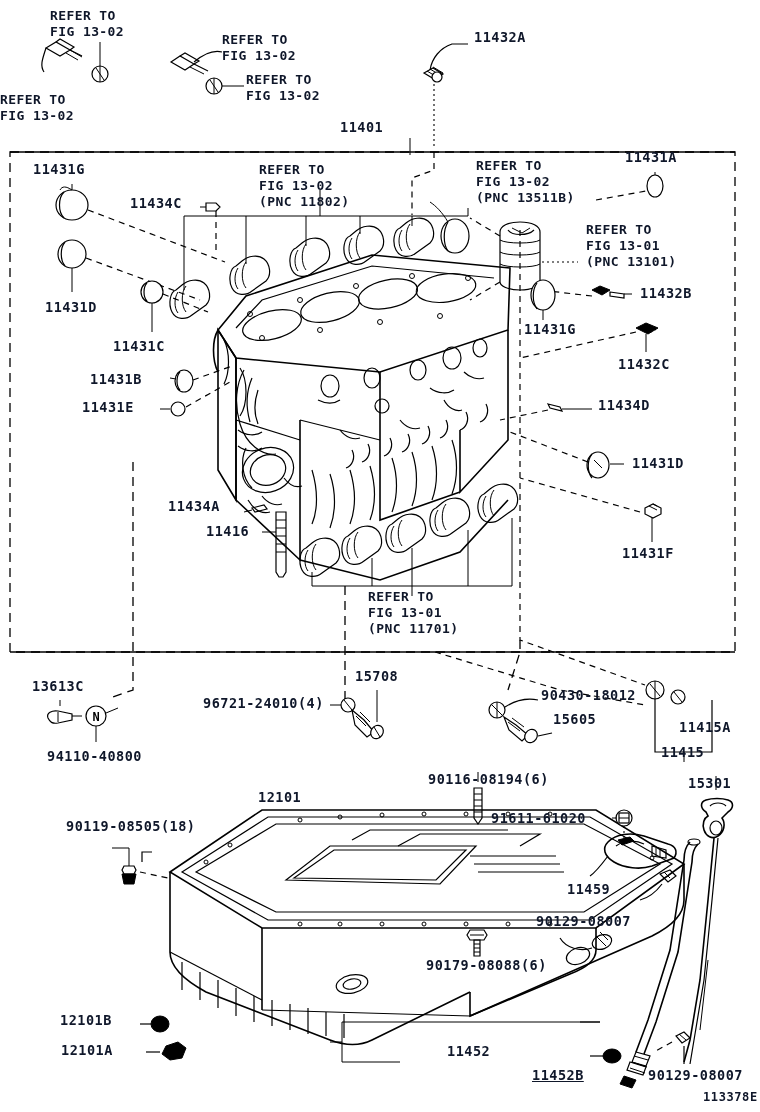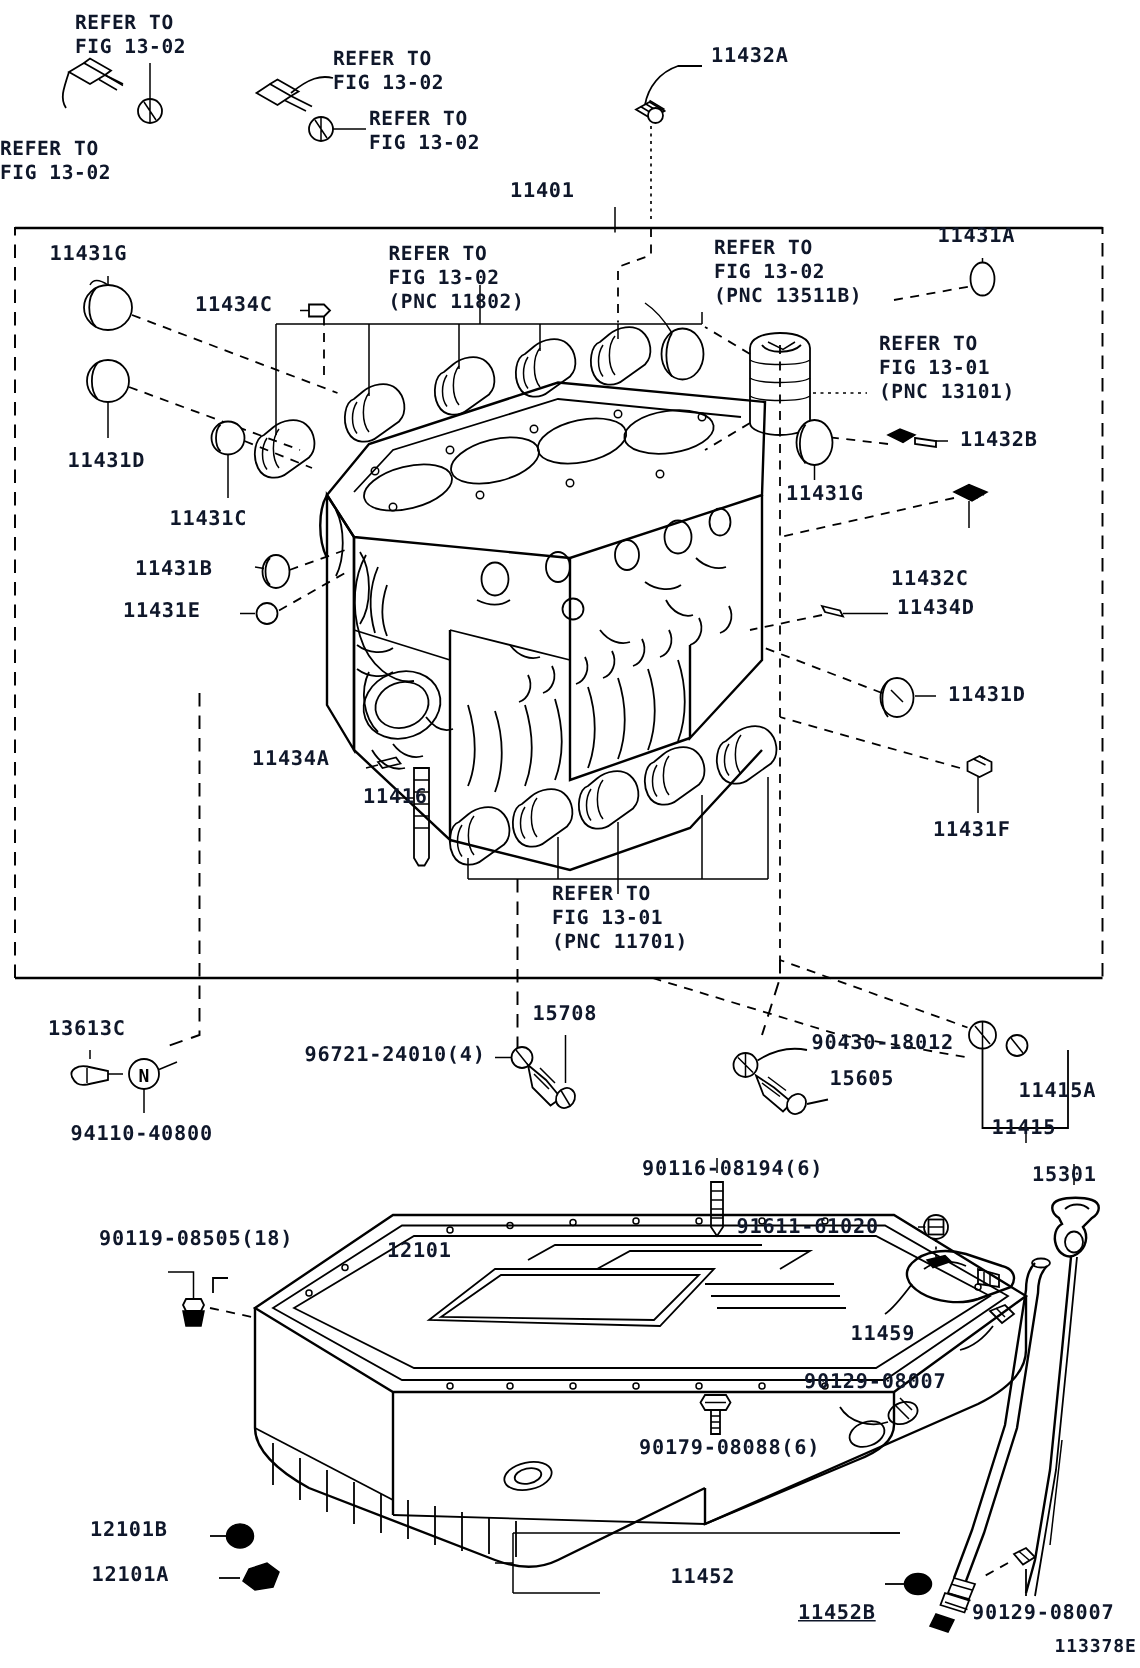--- a/index.html
+++ b/index.html
@@ -576,45 +576,45 @@
 FIG 13-01
 (PNC 13101)</div>
 
 <div class="lbl" style="left:45px;top:300px;">11431D</div>
 <div class="lbl" style="left:113px;top:339px;">11431C</div>
 <div class="lbl" style="left:90px;top:372px;">11431B</div>
 <div class="lbl" style="left:82px;top:400px;">11431E</div>
 
 <div class="lbl" style="left:640px;top:286px;">11432B</div>
 <div class="lbl" style="left:524px;top:322px;">11431G</div>
-<div class="lbl" style="left:594px;top:357px;margin-top:22px;">11432C</div>
+<div class="lbl" style="left:618px;top:357px;">11432C</div>
 <div class="lbl" style="left:598px;top:398px;">11434D</div>
 <div class="lbl" style="left:632px;top:456px;">11431D</div>
 <div class="lbl" style="left:622px;top:546px;">11431F</div>
 
 <div class="lbl" style="left:168px;top:499px;">11434A</div>
-<div class="lbl" style="left:206px;top:524px;margin-left:36px;">11416</div>
+<div class="lbl" style="left:206px;top:524px;">11416</div>
 
 <div class="lbl ref" style="left:368px;top:589px;">REFER TO
 FIG 13-01
 (PNC 11701)</div>
 
 <div class="lbl" style="left:32px;top:679px;">13613C</div>
 <div class="lbl" style="left:47px;top:749px;text-align:center;">94110-40800</div>
 <div class="lbl" style="left:203px;top:696px;">96721-24010(4)</div>
 <div class="lbl" style="left:355px;top:669px;">15708</div>
 <div class="lbl" style="left:541px;top:688px;">90430-18012</div>
 <div class="lbl" style="left:553px;top:712px;">15605</div>
 <div class="lbl" style="left:679px;top:720px;">11415A</div>
 <div class="lbl" style="left:661px;top:745px;">11415</div>
 
 <div class="lbl" style="left:428px;top:772px;">90116-08194(6)</div>
 <div class="lbl" style="left:491px;top:811px;">91611-61020</div>
 <div class="lbl" style="left:688px;top:776px;">15301</div>
-<div class="lbl" style="left:258px;top:790px;margin-top:37px;">12101</div>
+<div class="lbl" style="left:258px;top:790px;">12101</div>
 <div class="lbl" style="left:66px;top:819px;">90119-08505(18)</div>
 <div class="lbl" style="left:567px;top:858px;margin-top:24px;">11459</div>
 <div class="lbl" style="left:536px;top:914px;">90129-08007</div>
 <div class="lbl" style="left:426px;top:958px;">90179-08088(6)</div>
 
 <div class="lbl" style="left:60px;top:1013px;">12101B</div>
 <div class="lbl" style="left:61px;top:1043px;">12101A</div>
 <div class="lbl" style="left:447px;top:1044px;">11452</div>
 <div class="lbl" style="left:532px;top:1068px;text-decoration:underline;">11452B</div>
 <div class="lbl" style="left:648px;top:1068px;">90129-08007</div>

